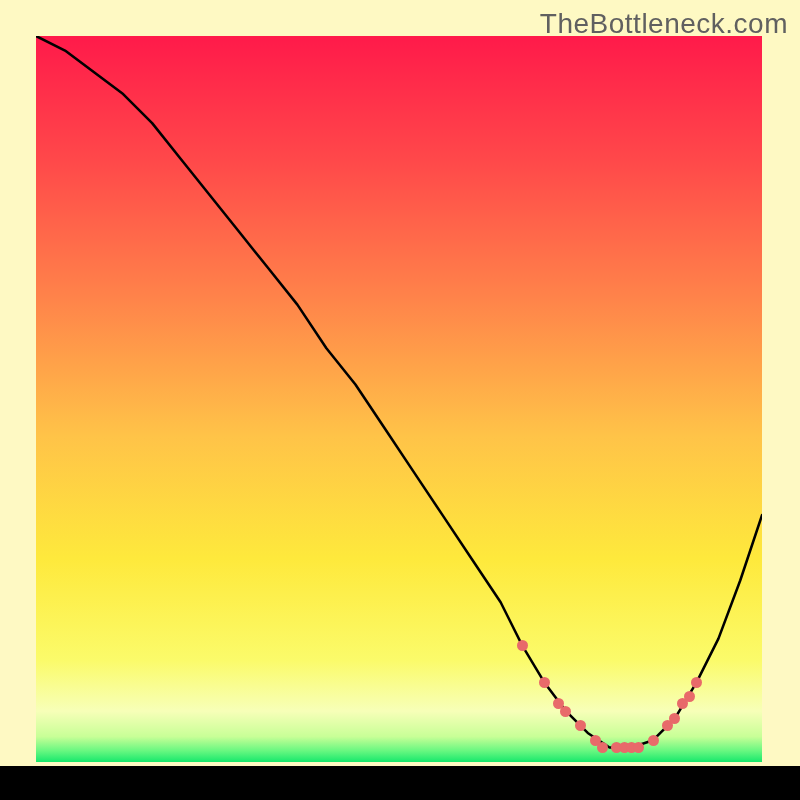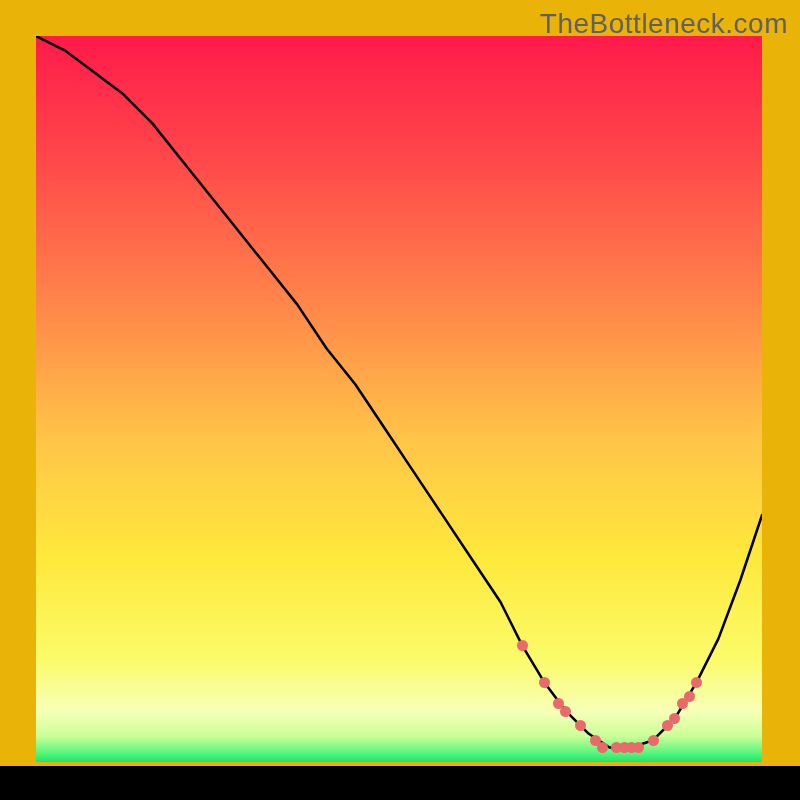--- a/index.html
+++ b/index.html
@@ -1,21 +1,21 @@
 <!DOCTYPE html>
 <html><head>
 <meta charset="utf-8">
 <style>
   * { margin: 0; padding: 0; box-sizing: border-box; }
   html, body { width: 800px; height: 800px; overflow: hidden; background: #000; }
   .canvas {
     position: relative;
     width: 800px;
     height: 766px;
-    background: #eab308;
+    background: #fef9c3;
   }
   .watermark {
     position: absolute;
     top: 8px;
     right: 12px;
     font-family: Arial, Helvetica, sans-serif;
     font-size: 28px;
     font-weight: 400;
     color: #606060;
     letter-spacing: 0.5px;

